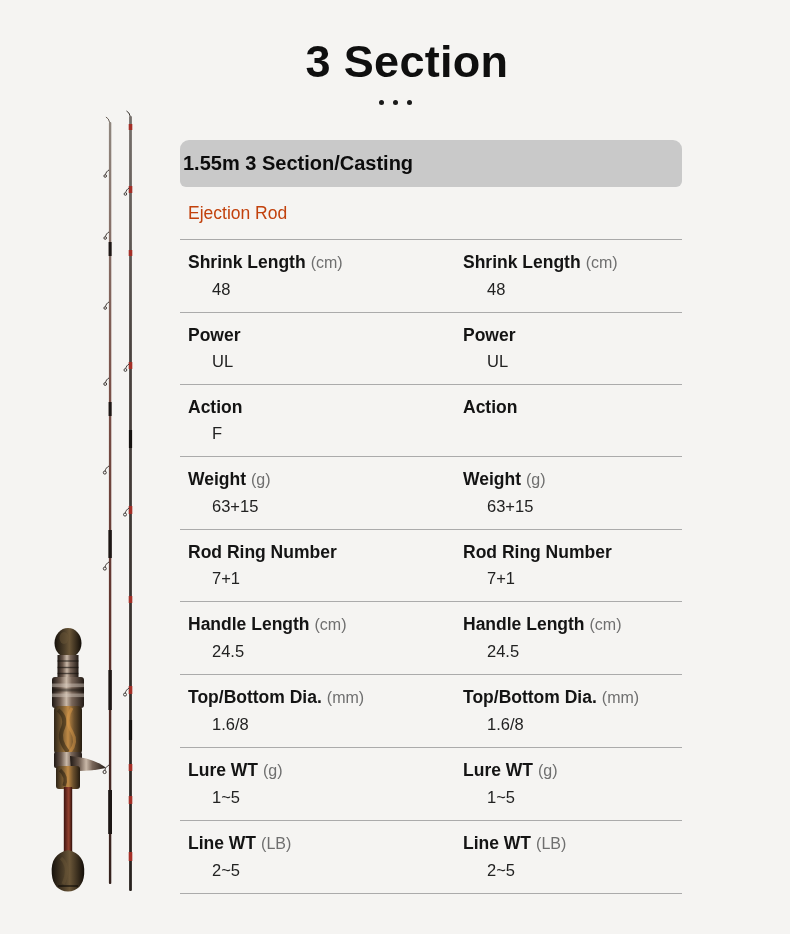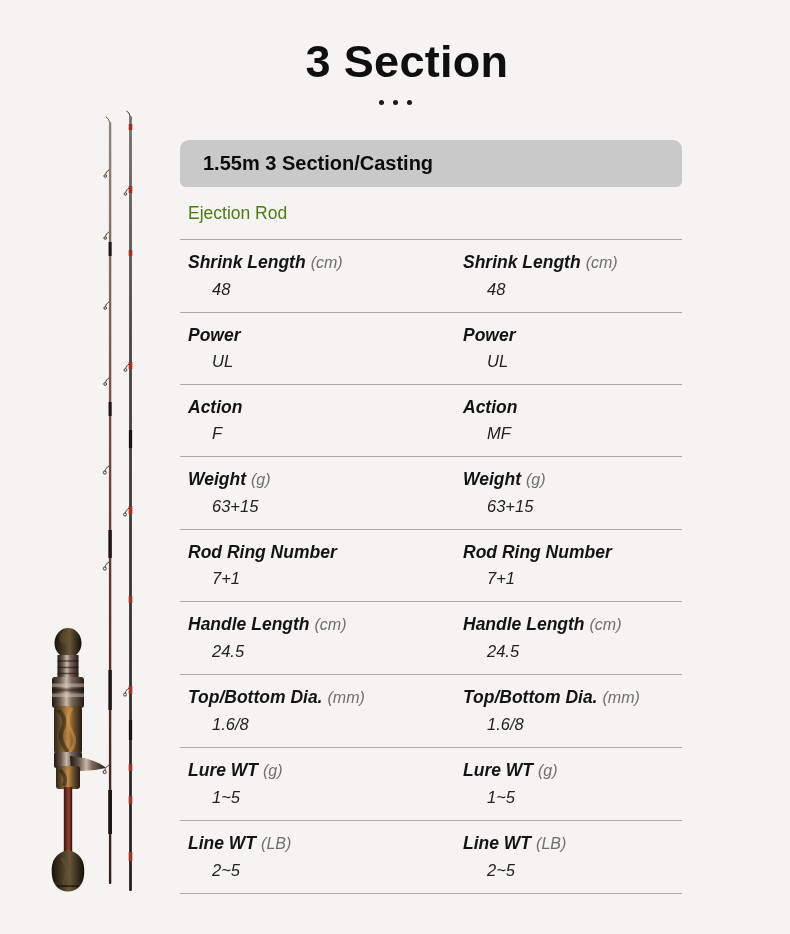--- a/index.html
+++ b/index.html
@@ -22,34 +22,33 @@
     background:#1a1a1a;margin:0 4.5px;vertical-align:middle;
   }
   .rod-photo{
     position:absolute;left:18px;top:110px;width:130px;height:792px;
   }
   .spec-table{
     position:absolute;left:180px;top:140px;width:502px;
   }
   .spec-header{
     background:#c9c9c9;border-radius:9px 9px 6px 6px;
-    height:47px;line-height:47px;padding-left:23px;box-sizing:border-box;
+    height:47px;line-height:47px;padding-left:3px;box-sizing:border-box;
     font-weight:700;font-size:20px;color:#0c0c0c;
   }
   .spec-columns{
     display:grid;grid-template-columns:275px 1fr;
     align-items:center;height:52px;padding-left:8px;
-    font-size:17.5px;color:#4d7c0f;
+    font-size:17.5px;color:#c2410c;
     border-bottom:1px solid #a9a9a9;
   }
   .spec-row{
     display:grid;grid-template-columns:275px 1fr;
     padding:12px 0 13px 8px;
     border-bottom:1px solid #ababab;
-    font-style:italic;
   }
   .cell .label-line{font-size:17.5px;line-height:20px;}
   .cell .label{font-weight:700;color:#141414;}
   .cell .unit{font-weight:400;color:#6f6f6f;font-size:16px;margin-left:5px;}
   .cell .value{margin-top:7px;font-size:16.5px;color:#222;line-height:19px;margin-left:24px;}
 </style>
 </head>
 <body>
 
 <div class="page-title">3 Section</div>
@@ -207,21 +206,20 @@
           <div class="value">UL</div>
         </div>
       </div>
       <div class="spec-row">
         <div class="cell">
           <div class="label-line"><span class="label">Action</span></div>
           <div class="value">F</div>
         </div>
         <div class="cell">
           <div class="label-line"><span class="label">Action</span></div>
-          <div class="value">MF</div>
         </div>
       </div>
       <div class="spec-row">
         <div class="cell">
           <div class="label-line"><span class="label">Weight</span><span class="unit">(g)</span></div>
           <div class="value">63+15</div>
         </div>
         <div class="cell">
           <div class="label-line"><span class="label">Weight</span><span class="unit">(g)</span></div>
           <div class="value">63+15</div>

